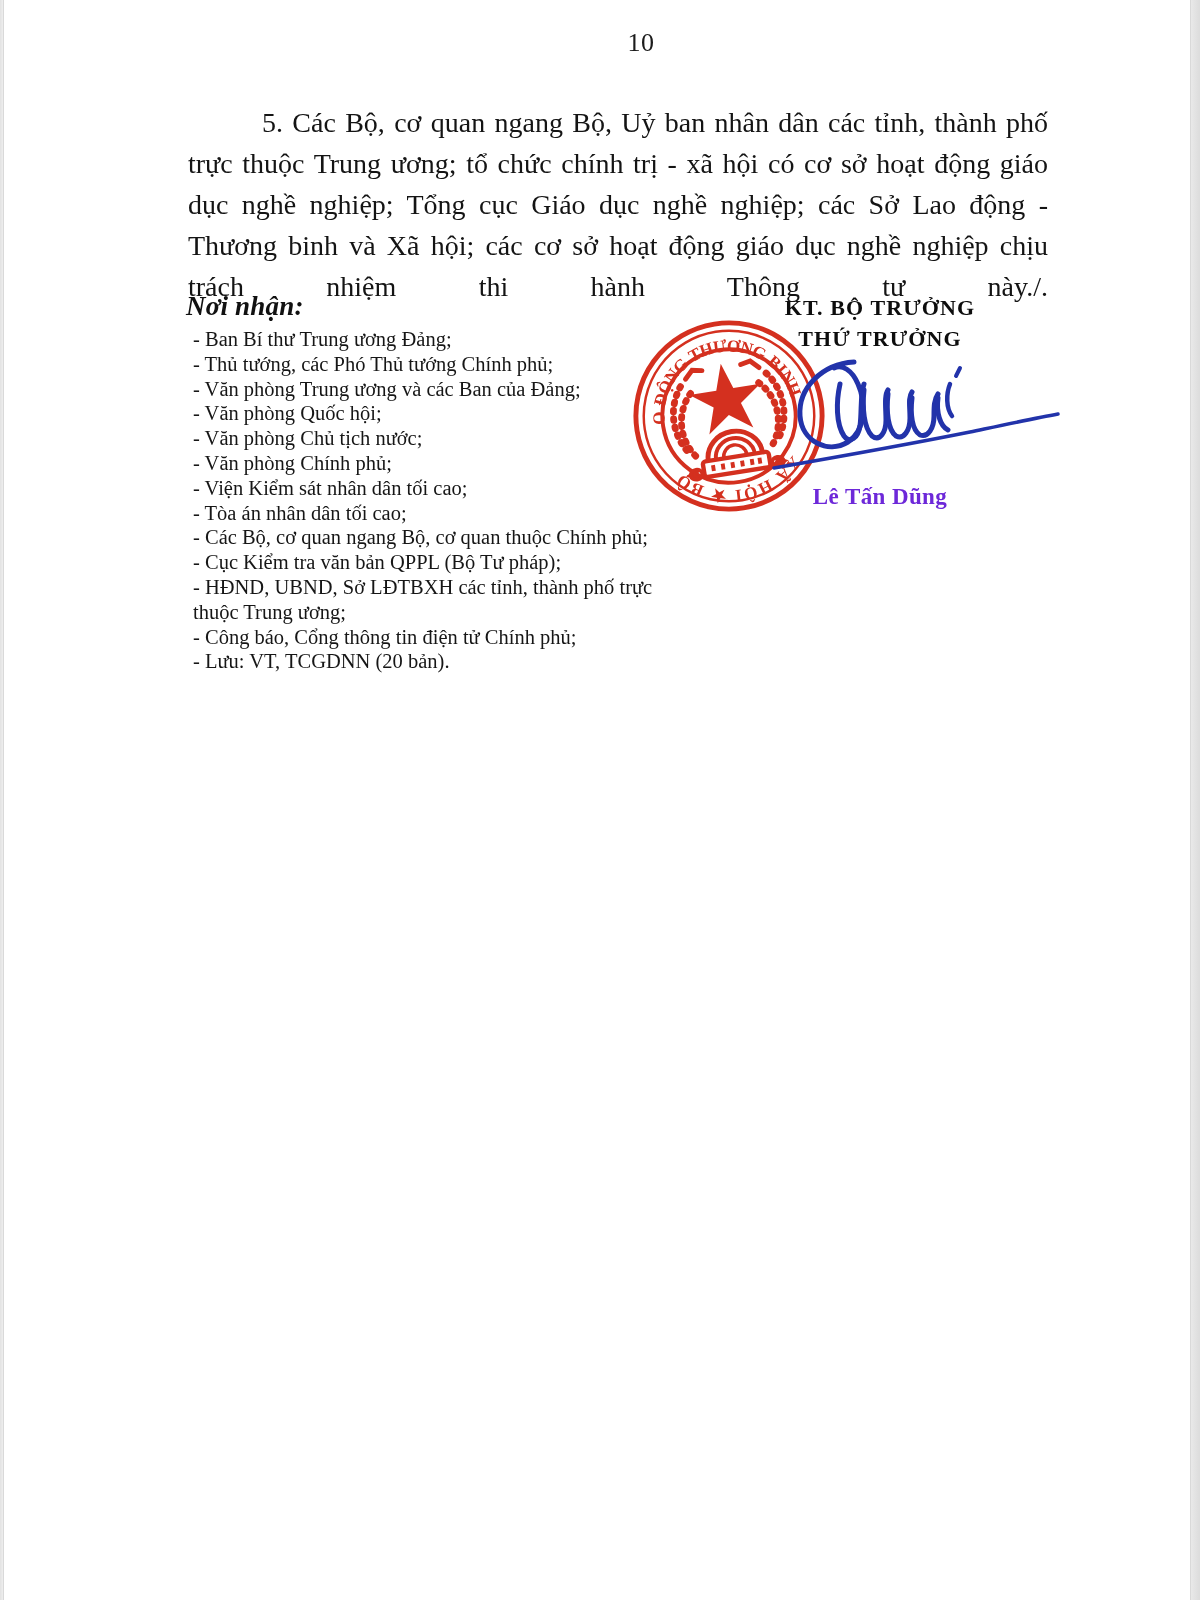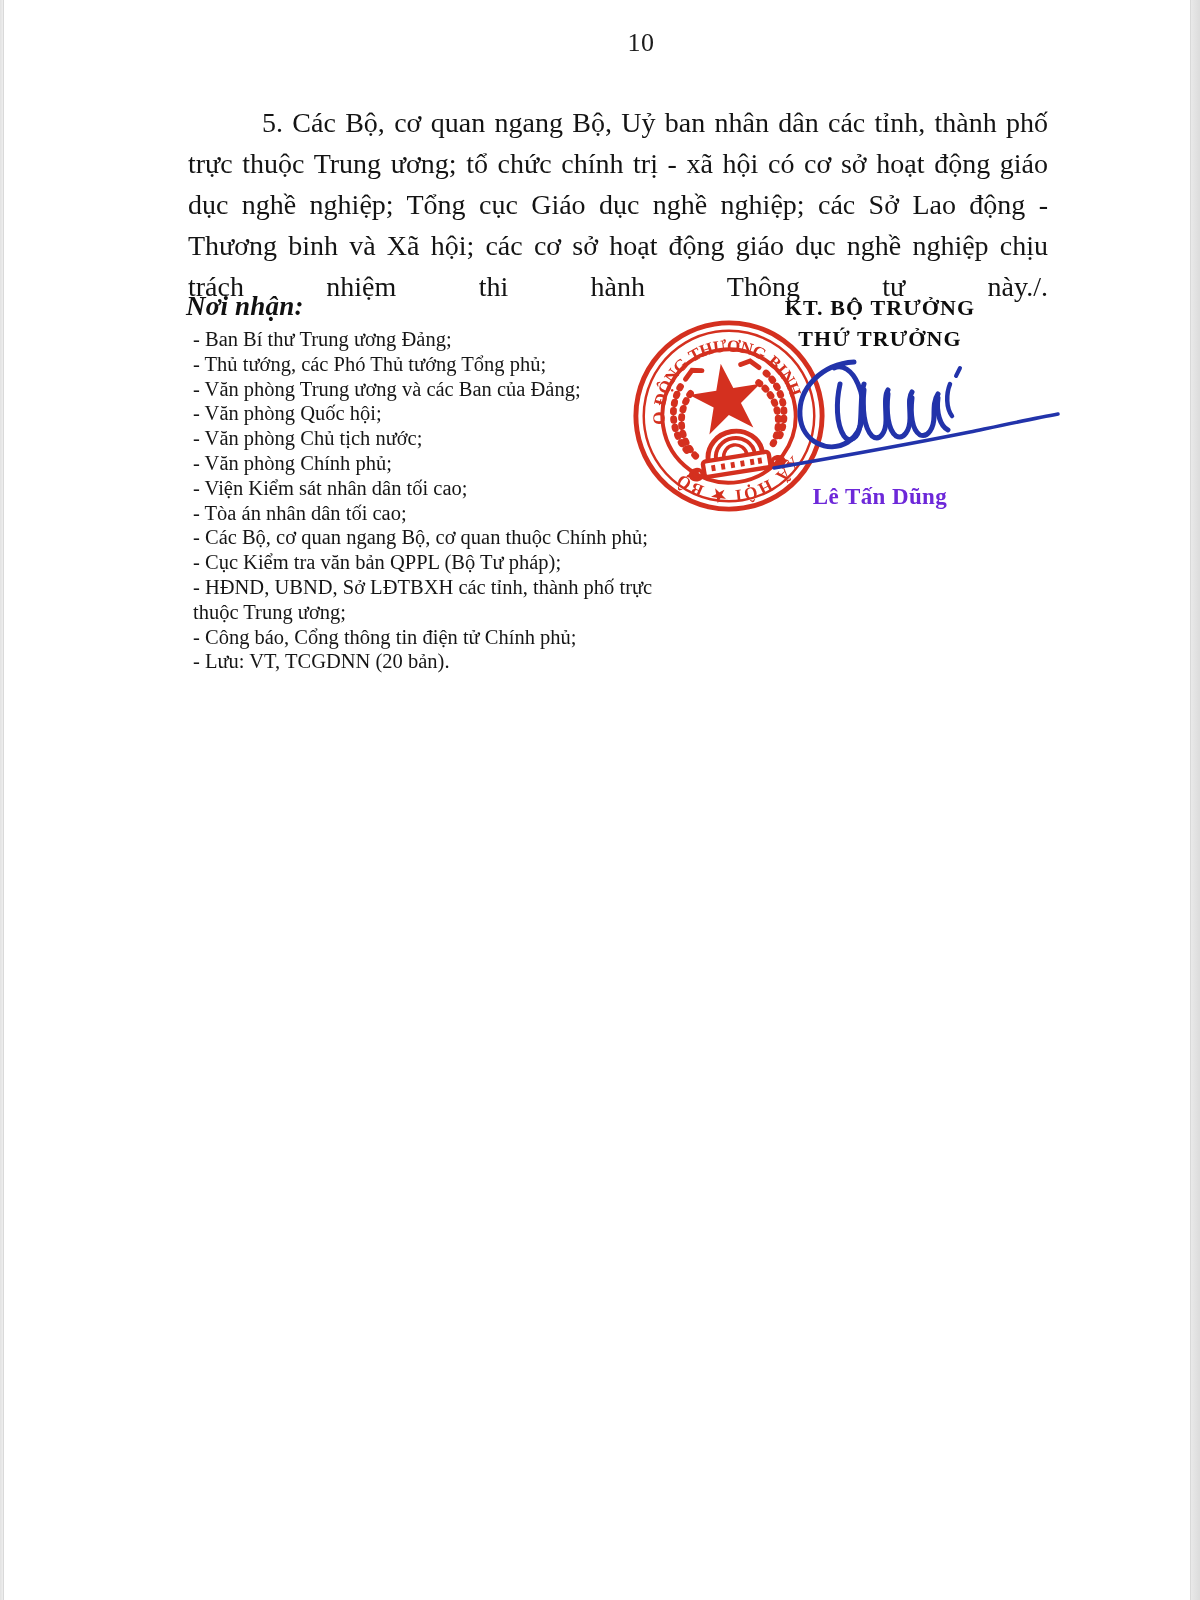--- a/index.html
+++ b/index.html
@@ -175,21 +175,21 @@
   <div class="body-block">
     <p class="para">5. Các Bộ, cơ quan ngang Bộ, Uỷ ban nhân dân các tỉnh, thành phố trực thuộc Trung ương; tổ chức chính trị - xã hội có cơ sở hoạt động giáo dục nghề nghiệp; Tổng cục Giáo dục nghề nghiệp; các Sở Lao động - Thương binh và Xã hội; các cơ sở hoạt động giáo dục nghề nghiệp chịu trách nhiệm thi hành Thông tư này./.</p>
   </div>
 
   <div class="lower">
 
     <div class="recipients">
       <div class="recipients-title">Nơi nhận:</div>
       <ul class="recipients-list">
         <li>- Ban Bí thư Trung ương Đảng;</li>
-        <li>- Thủ tướng, các Phó Thủ tướng Tổng phủ;</li>
+        <li>- Thủ tướng, các Phó Thủ tướng Chính phủ;</li>
         <li>- Văn phòng Trung ương và các Ban của Đảng;</li>
         <li>- Văn phòng Quốc hội;</li>
         <li>- Văn phòng Chủ tịch nước;</li>
         <li>- Văn phòng Chính phủ;</li>
         <li>- Viện Kiểm sát nhân dân tối cao;</li>
         <li>- Tòa án nhân dân tối cao;</li>
         <li>- Các Bộ, cơ quan ngang Bộ, cơ quan thuộc Chính phủ;</li>
         <li>- Cục Kiểm tra văn bản QPPL (Bộ Tư pháp);</li>
         <li class="wrap">- HĐND, UBND, Sở LĐTBXH các tỉnh, thành phố trực thuộc Trung ương;</li>
         <li>- Công báo, Cổng thông tin điện tử Chính phủ;</li>

